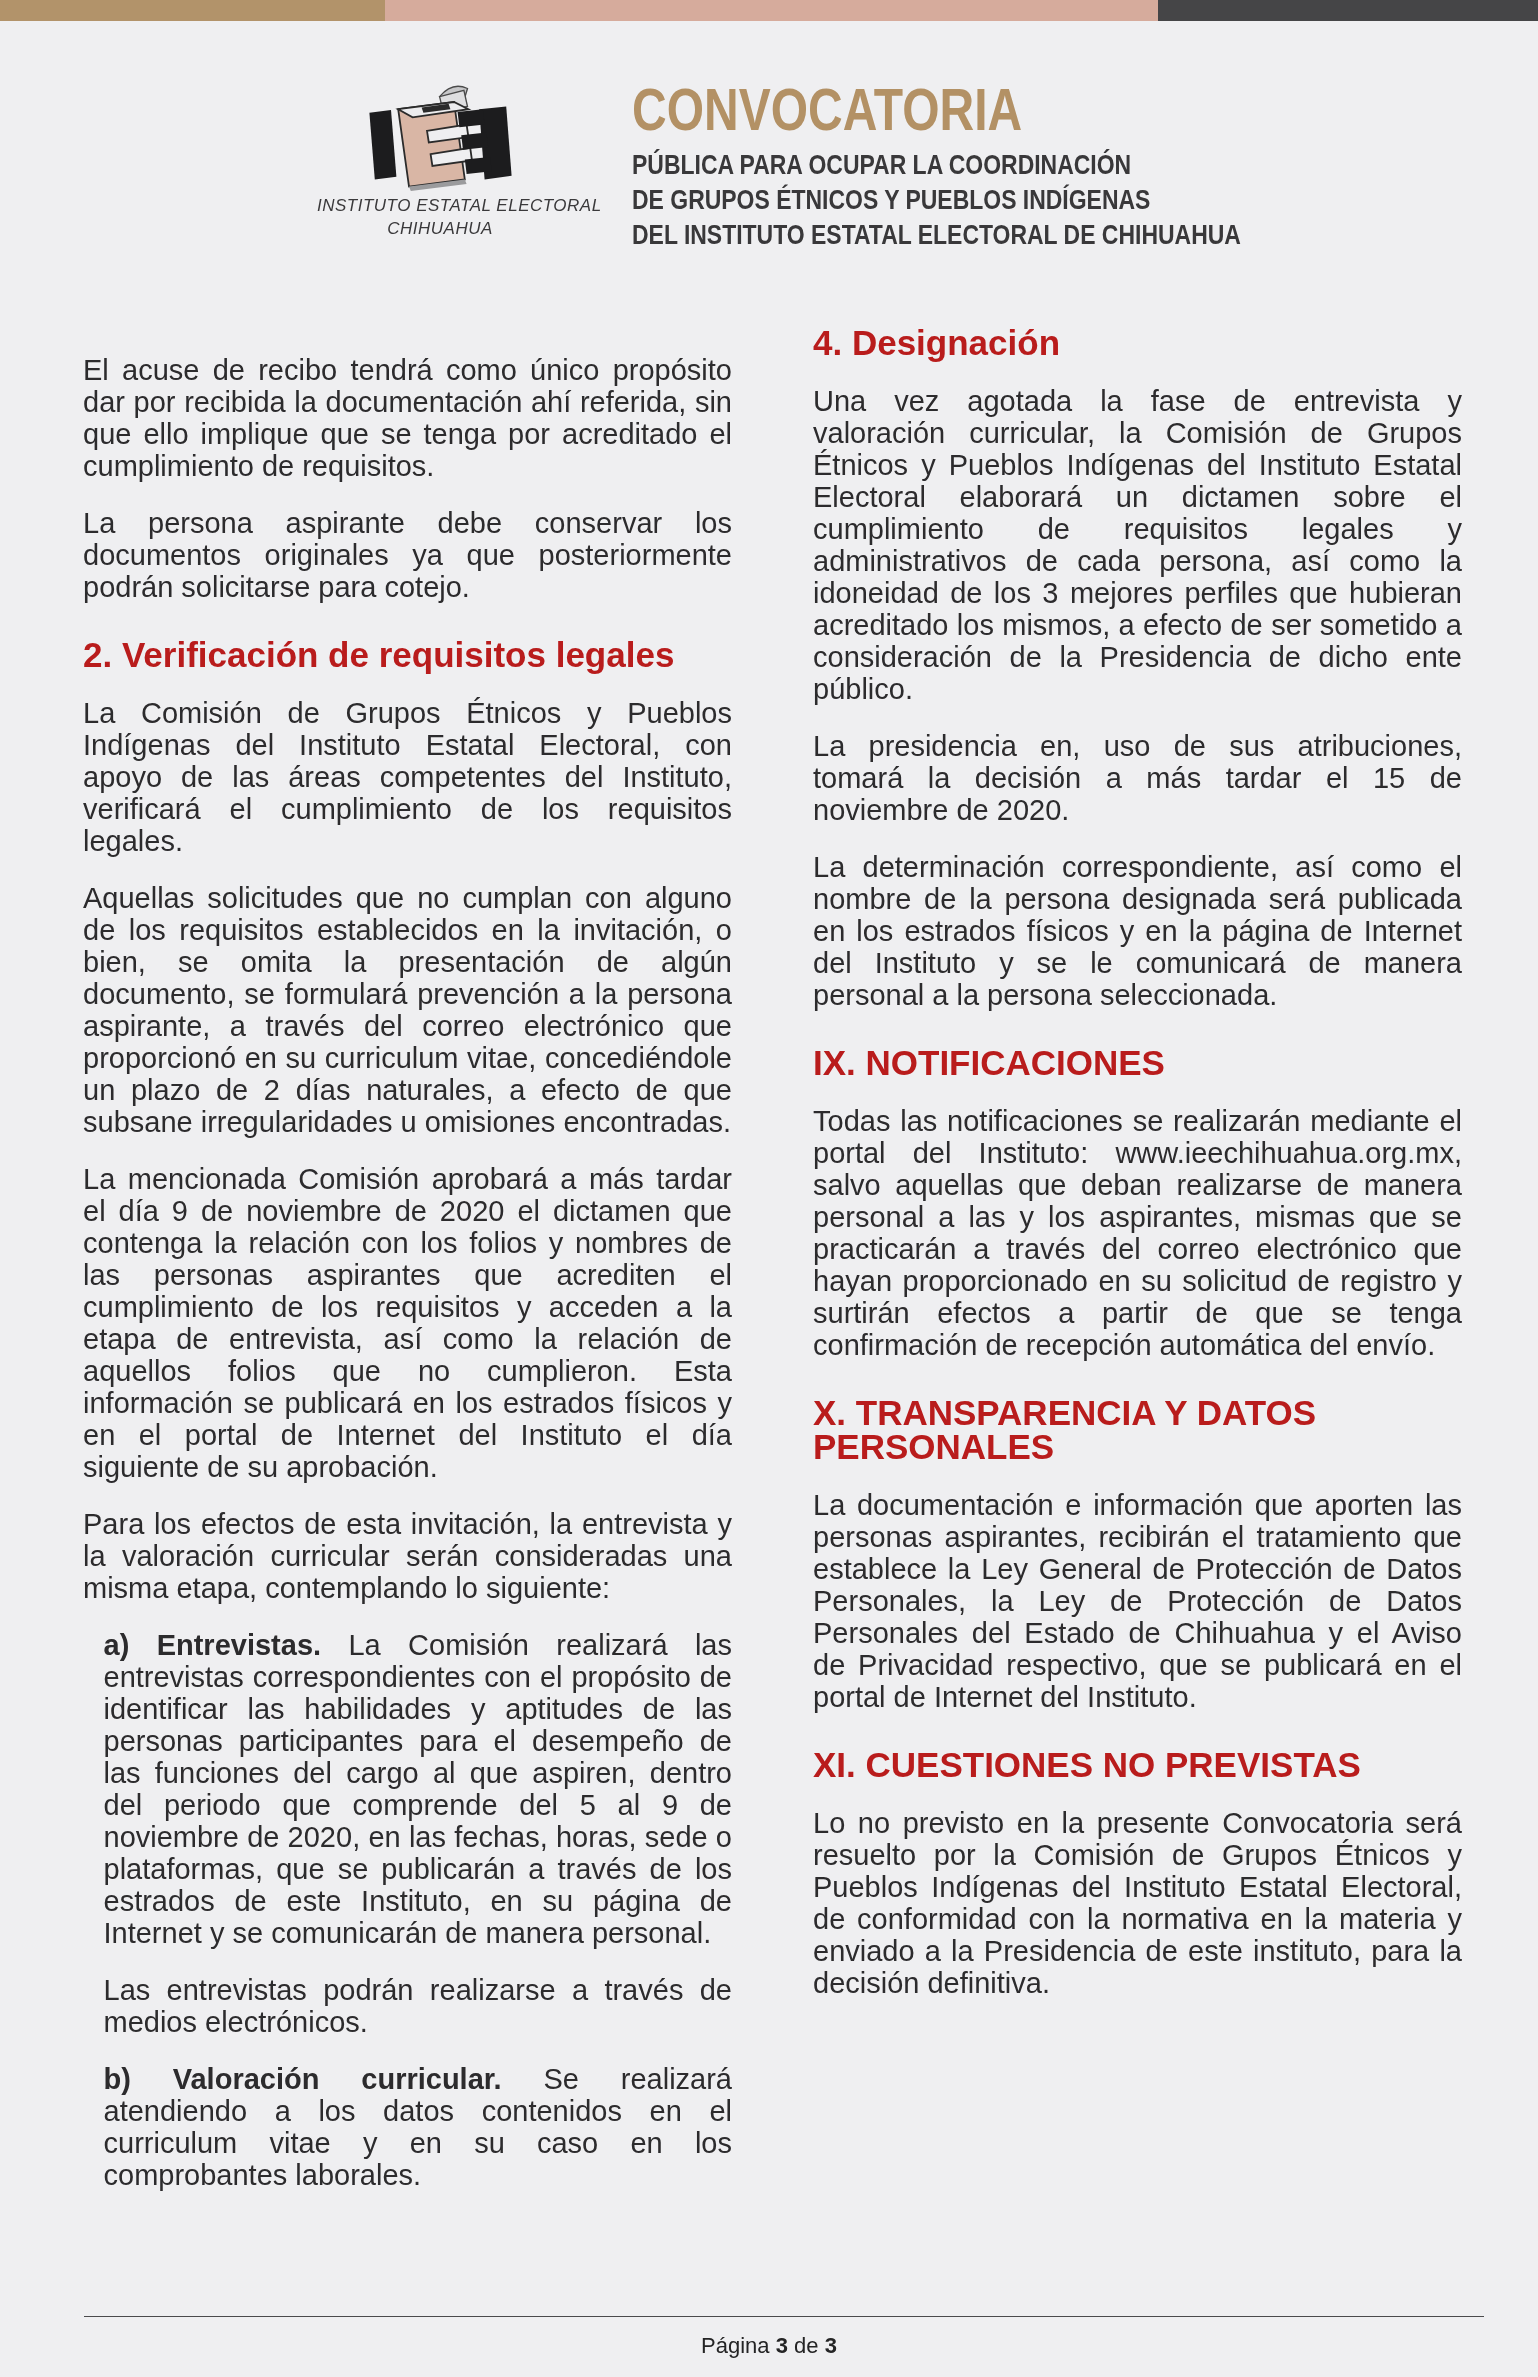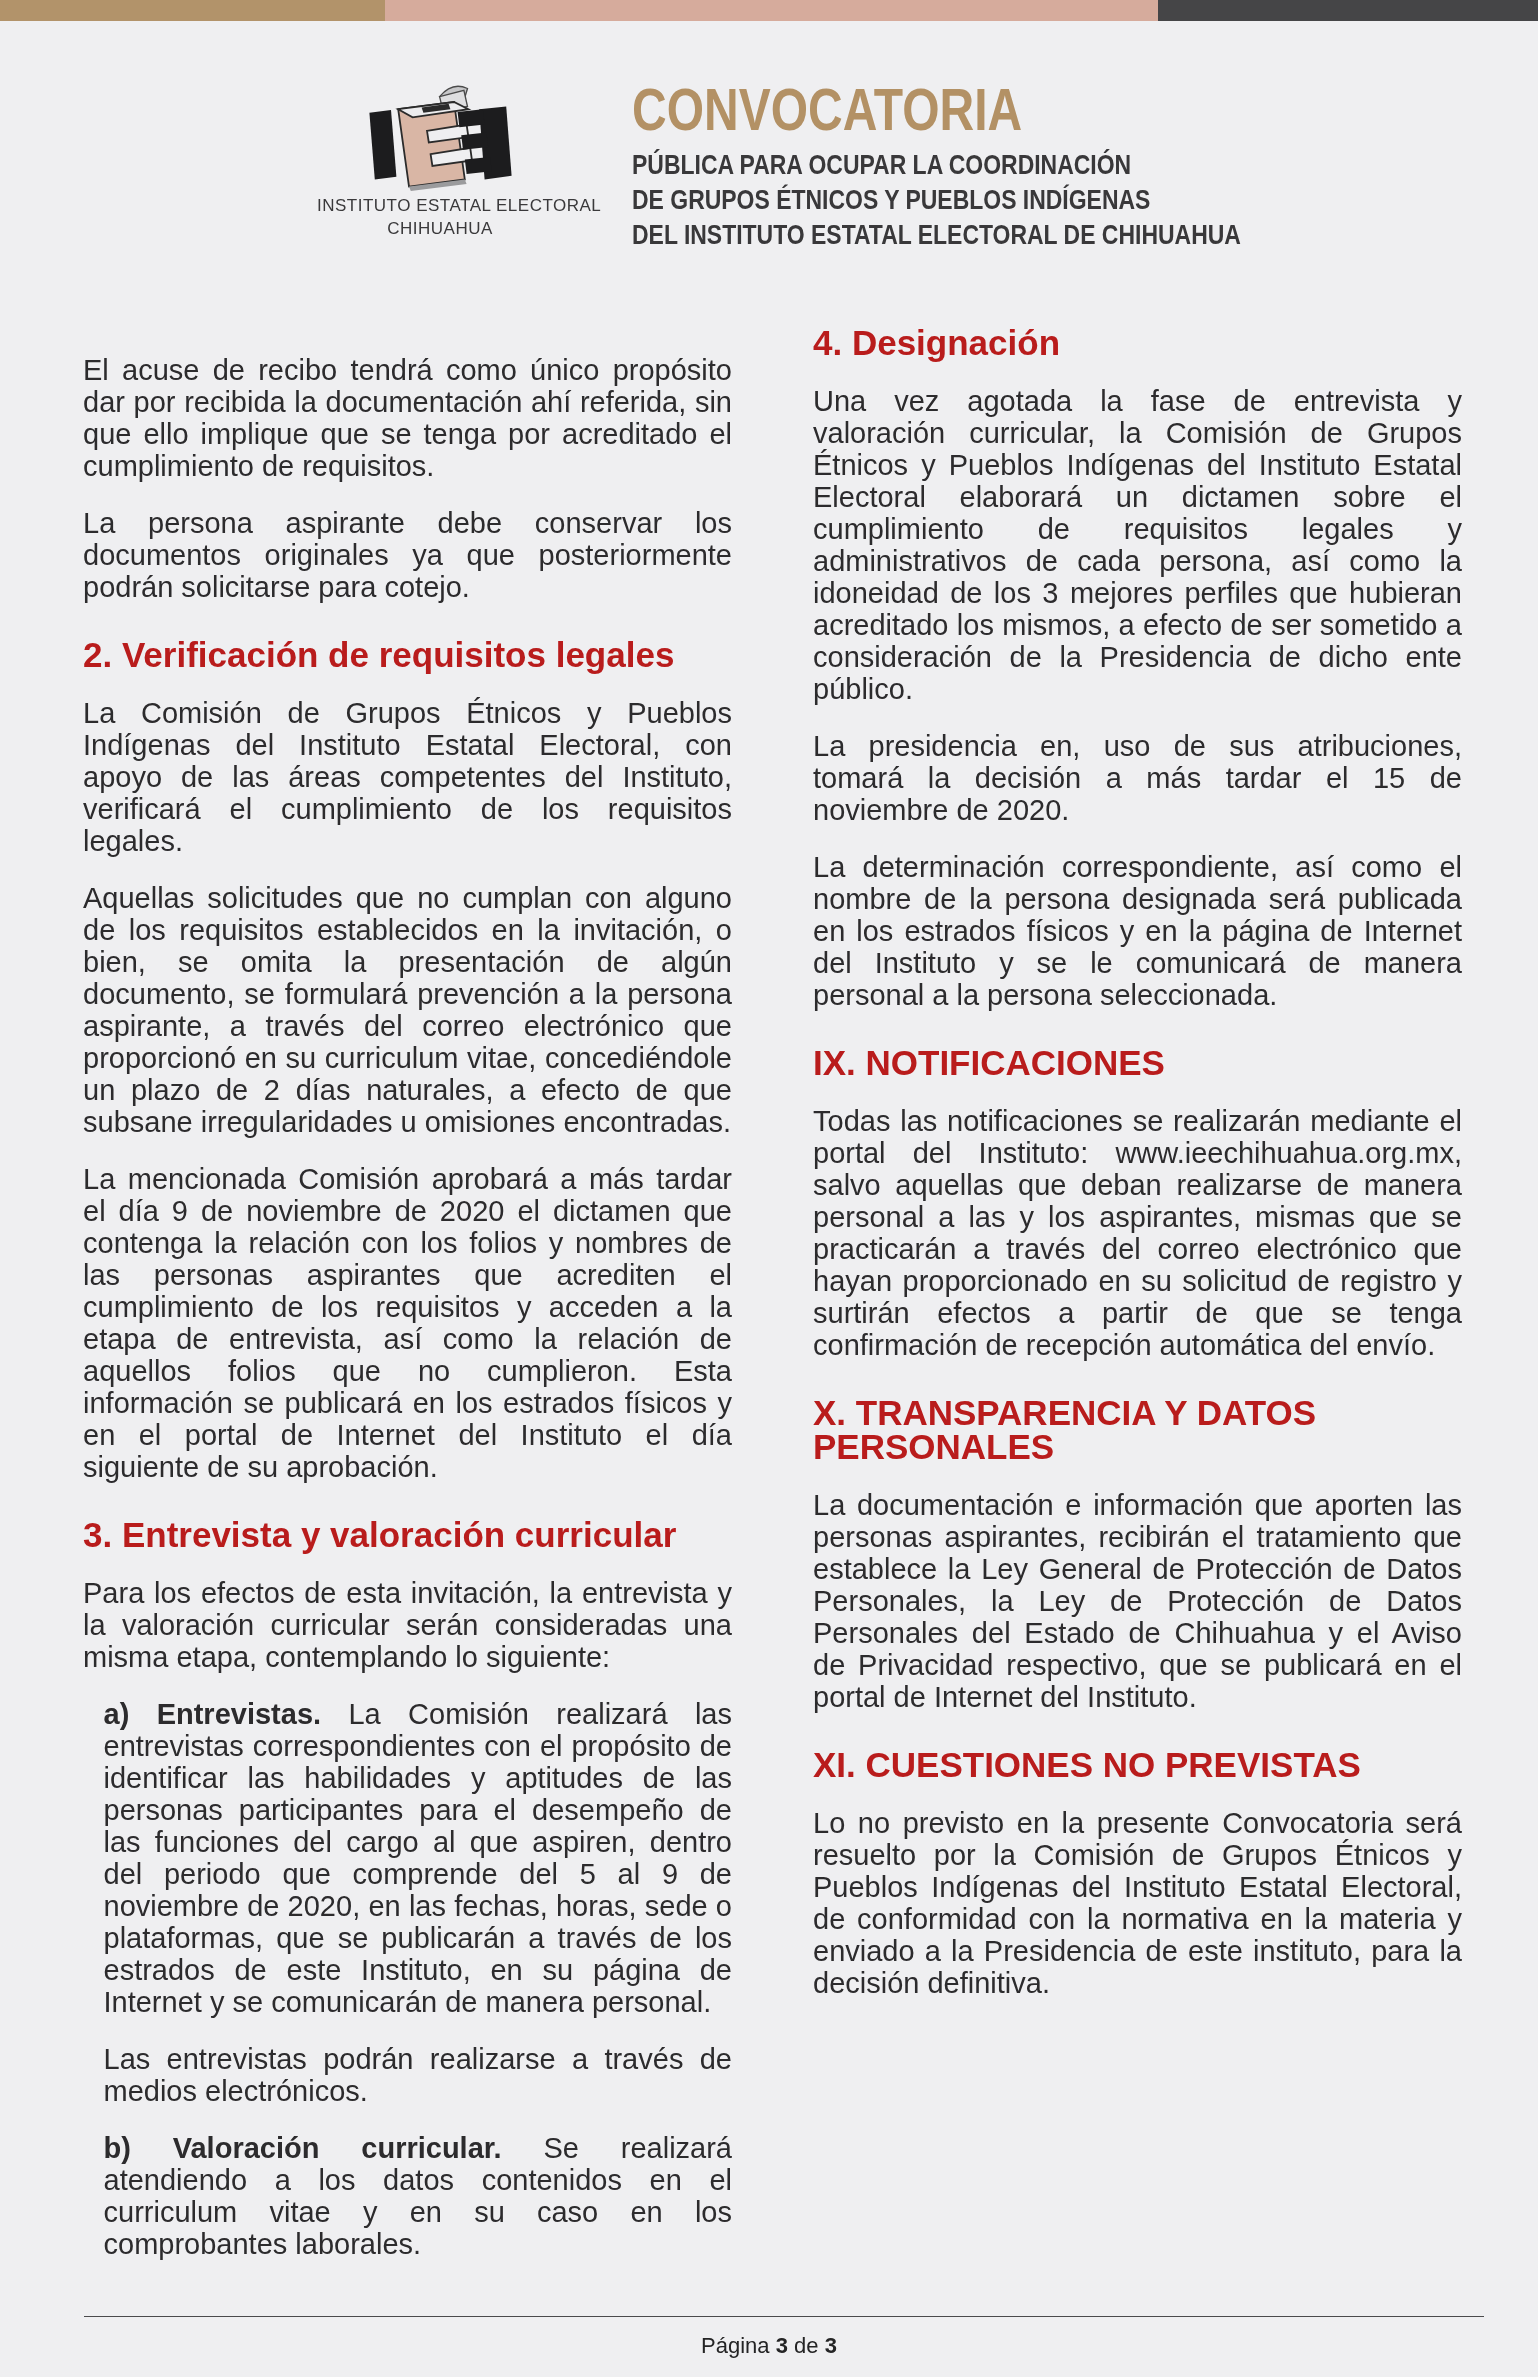--- a/index.html
+++ b/index.html
@@ -11,21 +11,21 @@
   }
   
   .topbar{display:flex;height:21.4px;width:1538px;}
   .topbar .seg-tan{width:385px;height:100%;}
   .topbar .seg-pink{width:773px;height:100%;}
   .topbar .seg-dark{width:380px;height:100%;}
   
   .header{position:relative;height:282px;}
   .logo-wrap{position:absolute;left:317px;top:60px;width:246px;text-align:center;}
   .logo-svg{width:153px;height:114px;display:block;margin:0 auto;}
-  .logo-cap{font-size:17px;line-height:22.4px;letter-spacing:0.5px;color:#3a393b;white-space:nowrap;}
+  .logo-cap{font-size:17px;line-height:22.4px;letter-spacing:0.5px;color:#3a393b;white-space:nowrap;font-style:italic;}
   .titles{position:absolute;left:632px;top:58px;}
   .title-main{
     font-size:60px;line-height:62px;font-weight:bold;white-space:nowrap;
     transform:scaleX(0.80);transform-origin:0 0;letter-spacing:0;
   }
   .subtitles{margin-top:5.6px;}
   .subtitle{
     font-size:28px;line-height:35px;font-weight:bold;color:#39383a;white-space:nowrap;
     transform:scaleX(0.82);transform-origin:0 0;
   }
@@ -101,21 +101,20 @@
 
 <div class="cols">
 
   <div class="col col-left">
     <p class="para">El acuse de recibo tendrá como único propósito dar por recibida la documentación ahí referida, sin que ello implique que se tenga por acreditado el cumplimiento de requisitos.</p>
     <p class="para">La persona aspirante debe conservar los documentos originales ya que posteriormente podrán solicitarse para cotejo.</p>
     <div class="heading">2. Verificación de requisitos legales</div>
     <p class="para">La Comisión de Grupos Étnicos y Pueblos Indígenas del Instituto Estatal Electoral, con apoyo de las áreas competentes del Instituto, verificará el cumplimiento de los requisitos legales.</p>
     <p class="para">Aquellas solicitudes que no cumplan con alguno de los requisitos establecidos en la invitación, o bien, se omita la presentación de algún documento, se formulará prevención a la persona aspirante, a través del correo electrónico que proporcionó en su curriculum vitae, concediéndole un plazo de 2 días naturales, a efecto de que subsane irregularidades u omisiones encontradas.</p>
     <p class="para">La mencionada Comisión aprobará a más tardar el día 9 de noviembre de 2020 el dictamen que contenga la relación con los folios y nombres de las personas aspirantes que acrediten el cumplimiento de los requisitos y acceden a la etapa de entrevista, así como la relación de aquellos folios que no cumplieron. Esta información se publicará en los estrados físicos y en el portal de Internet del Instituto el día siguiente de su aprobación.</p>
-    <div class="heading">3. Entrevista y valoración curricular</div>
     <p class="para">Para los efectos de esta invitación, la entrevista y la valoración curricular serán consideradas una misma etapa, contemplando lo siguiente:</p>
     <p class="para indent"><b>a) Entrevistas.</b><span> La Comisión realizará las entrevistas correspondientes con el propósito de identificar las habilidades y aptitudes de las personas participantes para el desempeño de las funciones del cargo al que aspiren, dentro del periodo que comprende del 5 al 9 de noviembre de 2020, en las fechas, horas, sede o plataformas, que se publicarán a través de los estrados de este Instituto, en su página de Internet y se comunicarán de manera personal.</span></p>
     <p class="para indent">Las entrevistas podrán realizarse a través de medios electrónicos.</p>
     <p class="para indent"><b>b) Valoración curricular.</b><span> Se realizará atendiendo a los datos contenidos en el curriculum vitae y en su caso en los comprobantes laborales.</span></p>
   </div>
 
   <div class="col">
     <div class="heading">4. Designación</div>
     <p class="para">Una vez agotada la fase de entrevista y valoración curricular, la Comisión de Grupos Étnicos y Pueblos Indígenas del Instituto Estatal Electoral elaborará un dictamen sobre el cumplimiento de requisitos legales y administrativos de cada persona, así como la idoneidad de los 3 mejores perfiles que hubieran acreditado los mismos, a efecto de ser sometido a consideración de la Presidencia de dicho ente público.</p>
     <p class="para">La presidencia en, uso de sus atribuciones, tomará la decisión a más tardar el 15 de noviembre de 2020.</p>

